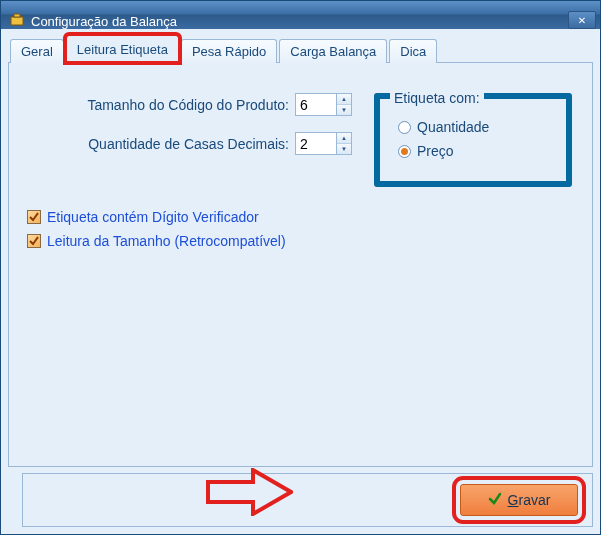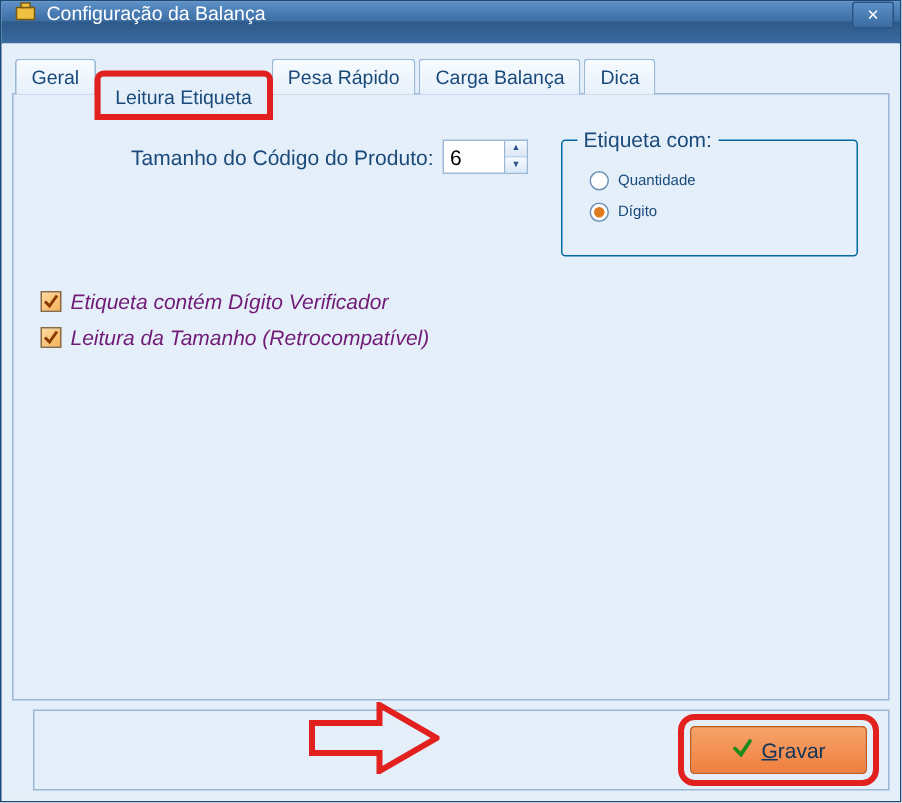--- a/index.html
+++ b/index.html
@@ -17,21 +17,21 @@
     width: 601px;
     height: 535px;
     border: 1px solid #1a4a7a;
     background: #e8f0f9;
     position: relative;
   }
   .titlebar {
     height: 28px;
     background: linear-gradient(to bottom, #5c90c7 0%, #3d6fa5 45%, #2d5a8a 50%, #3a6aa0 100%);
     display: flex;
-    align-items: flex-start;
+    align-items: flex-end;
     padding: 0 4px 0 8px;
     color: #fff;
     font-size: 13px;
   }
   .titlebar .icon {
     width: 16px;
     height: 16px;
     margin-right: 6px;
     display: flex;
     align-items: center;
@@ -84,21 +84,21 @@
     position: relative;
     top: 1px;
     height: 24px;
     display:flex;
     align-items:center;
   }
   .tab.active {
     background: #e5effa;
     border-color: #8eb2d6;
     height: 27px;
-    top: 15px;
+    top: 0;
     z-index: 3;
   }
   .tab.highlight-box {
     outline: 4px solid #e2201d;
     outline-offset: -1px;
     z-index: 5;
   }
   .tab-page {
     border: 1px solid #9ab8d6;
     background: #e5effa;
@@ -156,21 +156,21 @@
     align-items: center;
     justify-content: center;
     font-size: 6px;
     color: #2c5484;
     cursor: pointer;
   }
   .spin-btn:first-child { border-bottom: 1px solid #bcd2e8; }
 
   .groupbox {
     flex: 1;
-    border: 1px solid #0369a1;
+    border: 6px solid #0369a1;
     border-radius: 3px;
     margin-left: 12px;
     padding: 12px 14px 14px 14px;
     position: relative;
   }
   .groupbox-title {
     position: absolute;
     top: -9px;
     left: 10px;
     background: #e5effa;
@@ -195,30 +195,29 @@
     align-items: center;
     justify-content: center;
   }
   .radio.checked::after {
     content: "";
     width: 7px;
     height: 7px;
     background: #e07a1f;
     border-radius: 50%;
   }
-  .radio-label { color: #1a4a7a; font-size: 10px; }
+  .radio-label { color: #1a4a7a; font-size: 14px; }
 
   .check-row {
     display: flex;
     align-items: center;
     margin: 8px 0;
     cursor: pointer;
-    color: #701a75;
-    font-size: 14px;
-    font-style: italic;
+    color: #1d4ed8;
+    font-size: 14px;
   }
   .checkbox {
     width: 14px;
     height: 14px;
     border: 1px solid #8a6a42;
     background: linear-gradient(135deg,#ffd9a0,#f5b25a);
     margin-right: 6px;
     display: flex;
     align-items: center;
     justify-content: center;
@@ -310,33 +309,43 @@
             <label>Tamanho do Código do Produto:</label>
             <div class="spin">
               <input type="text" value="6" style="">
               <div class="spin-btns">
                 <div class="spin-btn">▲</div>
                 <div class="spin-btn">▼</div>
               </div>
             </div>
           </div>
 
+          <div class="field-line">
+            <label>Quantidade de Casas Decimais:</label>
+            <div class="spin">
+              <input type="text" value="2" style="">
+              <div class="spin-btns">
+                <div class="spin-btn">▲</div>
+                <div class="spin-btn">▼</div>
+              </div>
+            </div>
+          </div>
 
         </div>
 
         <fieldset class="groupbox">
           <span class="groupbox-title">Etiqueta com:</span>
 
           <div class="radio-row">
             <span class="radio"></span>
             <span class="radio-label">Quantidade</span>
           </div>
           <div class="radio-row">
             <span class="radio checked"></span>
-            <span class="radio-label">Dígito</span>
+            <span class="radio-label">Preço</span>
           </div>
         </fieldset>
       </div>
 
       <div class="check-area">
         <div class="check-row">
           <span class="checkbox">
             <svg viewBox="0 0 10 10">
                 <path d="M1 5 L4 8 L9 1" stroke="#8a3a00" stroke-width="2" fill="none"></path>
               </svg>

